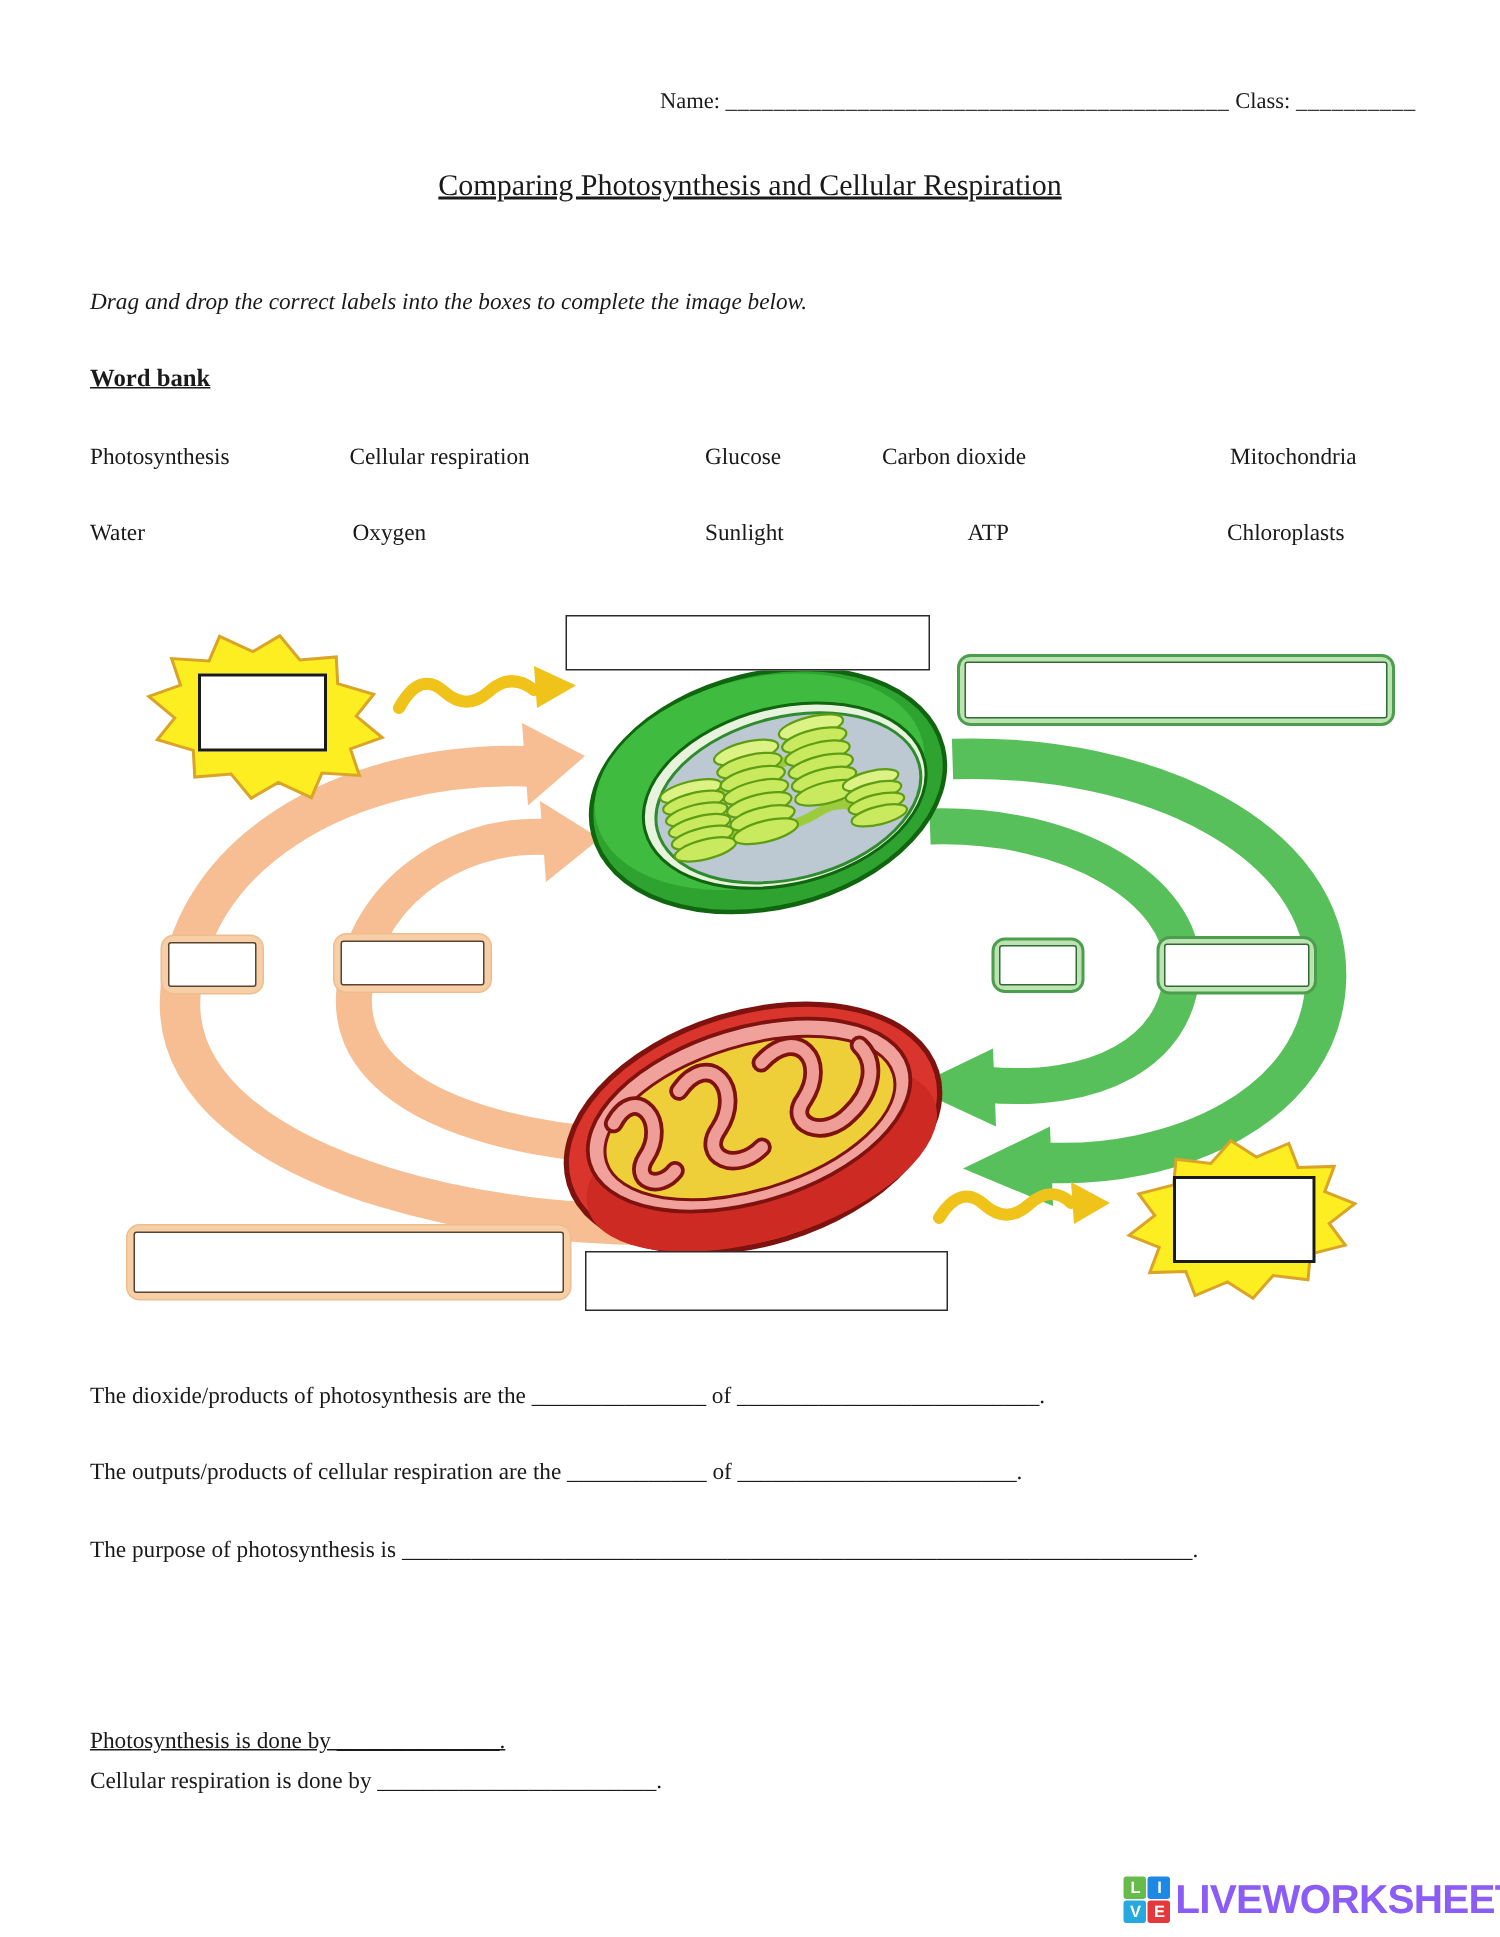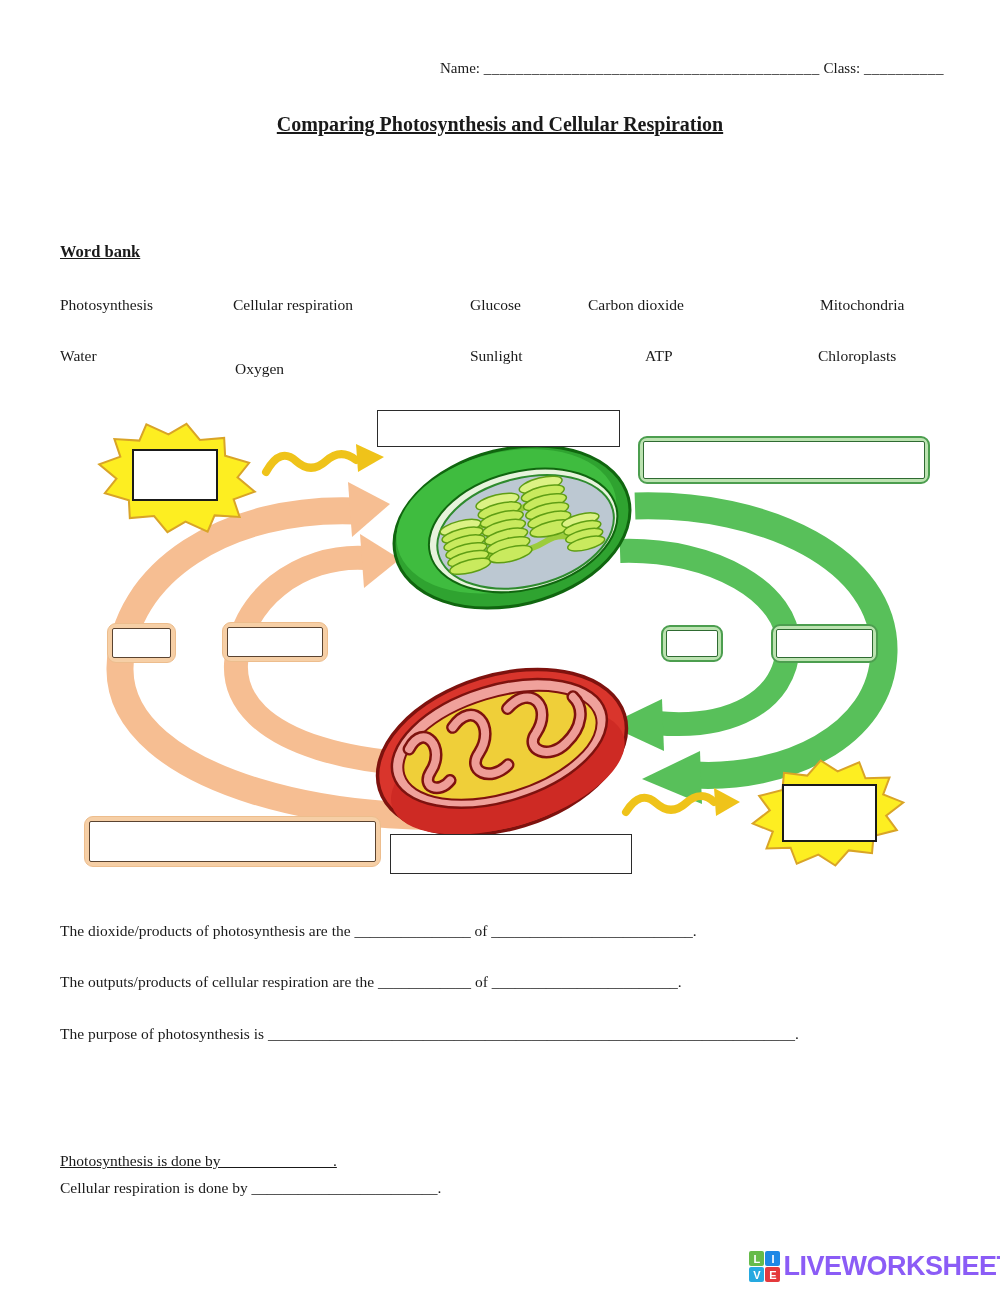--- a/index.html
+++ b/index.html
@@ -4,21 +4,21 @@
 <style>
   html,body{margin:0;padding:0;background:#ffffff;}
   .page{
     position:relative;width:1000px;height:1291px;background:#ffffff;
     font-family:"Liberation Serif","DejaVu Serif",serif;color:#1a1a1a;overflow:hidden;padding-left:40px;
   }
   
   .name-line{position:absolute;left:440px;top:60px;font-size:15px;white-space:nowrap;}
   .name-line .blank{letter-spacing:0.5px;}
   .page-title{position:absolute;left:0;top:113px;width:1000px;text-align:center;
-    font-size:20px;font-weight:bold;}
+    font-size:20px;font-weight:normal;}
   .page-title span{text-decoration:underline;}
   .instruction{position:absolute;left:60px;top:193px;font-size:15.5px;font-style:italic;}
   .wb-heading{position:absolute;left:60px;top:242px;font-size:16.5px;font-weight:bold;text-decoration:underline;}
   .wb-item{position:absolute;font-size:15.5px;white-space:nowrap;cursor:grab;}
 
   
   .diagram{position:absolute;left:60px;top:400px;width:880px;height:480px;}
   .diagram svg{position:absolute;left:0;top:0;}
   .drop-box{position:absolute;box-sizing:border-box;}
   .box-sun{background:#fff;border:2px solid #1a1a1a;}
@@ -61,29 +61,30 @@
 
   <div class="name-line">
     <span>Name:</span>
     <span class="blank">__________________________________________</span>
     <span>Class:</span>
     <span class="blank">__________</span>
   </div>
 
   <div class="page-title"><span>Comparing Photosynthesis and Cellular Respiration</span></div>
 
+  <div class="instruction">Drag and drop the correct labels into the boxes to complete the image below.</div>
 
   <div class="wb-heading">Word bank</div>
   <span class="wb-item" style="left:60px;top:296px;">Photosynthesis</span>
   <span class="wb-item" style="left:233px;top:296px;">Cellular respiration</span>
   <span class="wb-item" style="left:470px;top:296px;">Glucose</span>
   <span class="wb-item" style="left:588px;top:296px;">Carbon dioxide</span>
   <span class="wb-item" style="left:820px;top:296px;">Mitochondria</span>
   <span class="wb-item" style="left:60px;top:347px;">Water</span>
-  <span class="wb-item" style="left:235px;top:360px;">Oxygen</span>
+  <span class="wb-item" style="left:235px;top:347px;">Oxygen</span>
   <span class="wb-item" style="left:470px;top:347px;text-align:right;">Sunlight</span>
   <span class="wb-item" style="left:645px;top:347px;">ATP</span>
   <span class="wb-item" style="left:818px;top:347px;">Chloroplasts</span>
 
   <div class="diagram">
     <svg width="880" height="480" viewBox="0 0 880 480">
 
       <g>
         <path d="M 468,410 C 290,436 58,382 60,268 C 62,172 168,106 296,111" fill="none" stroke="#F6BE92" stroke-width="27"></path>
         <polygon points="288,82 330,104 292,137" fill="#F6BE92"></polygon>

